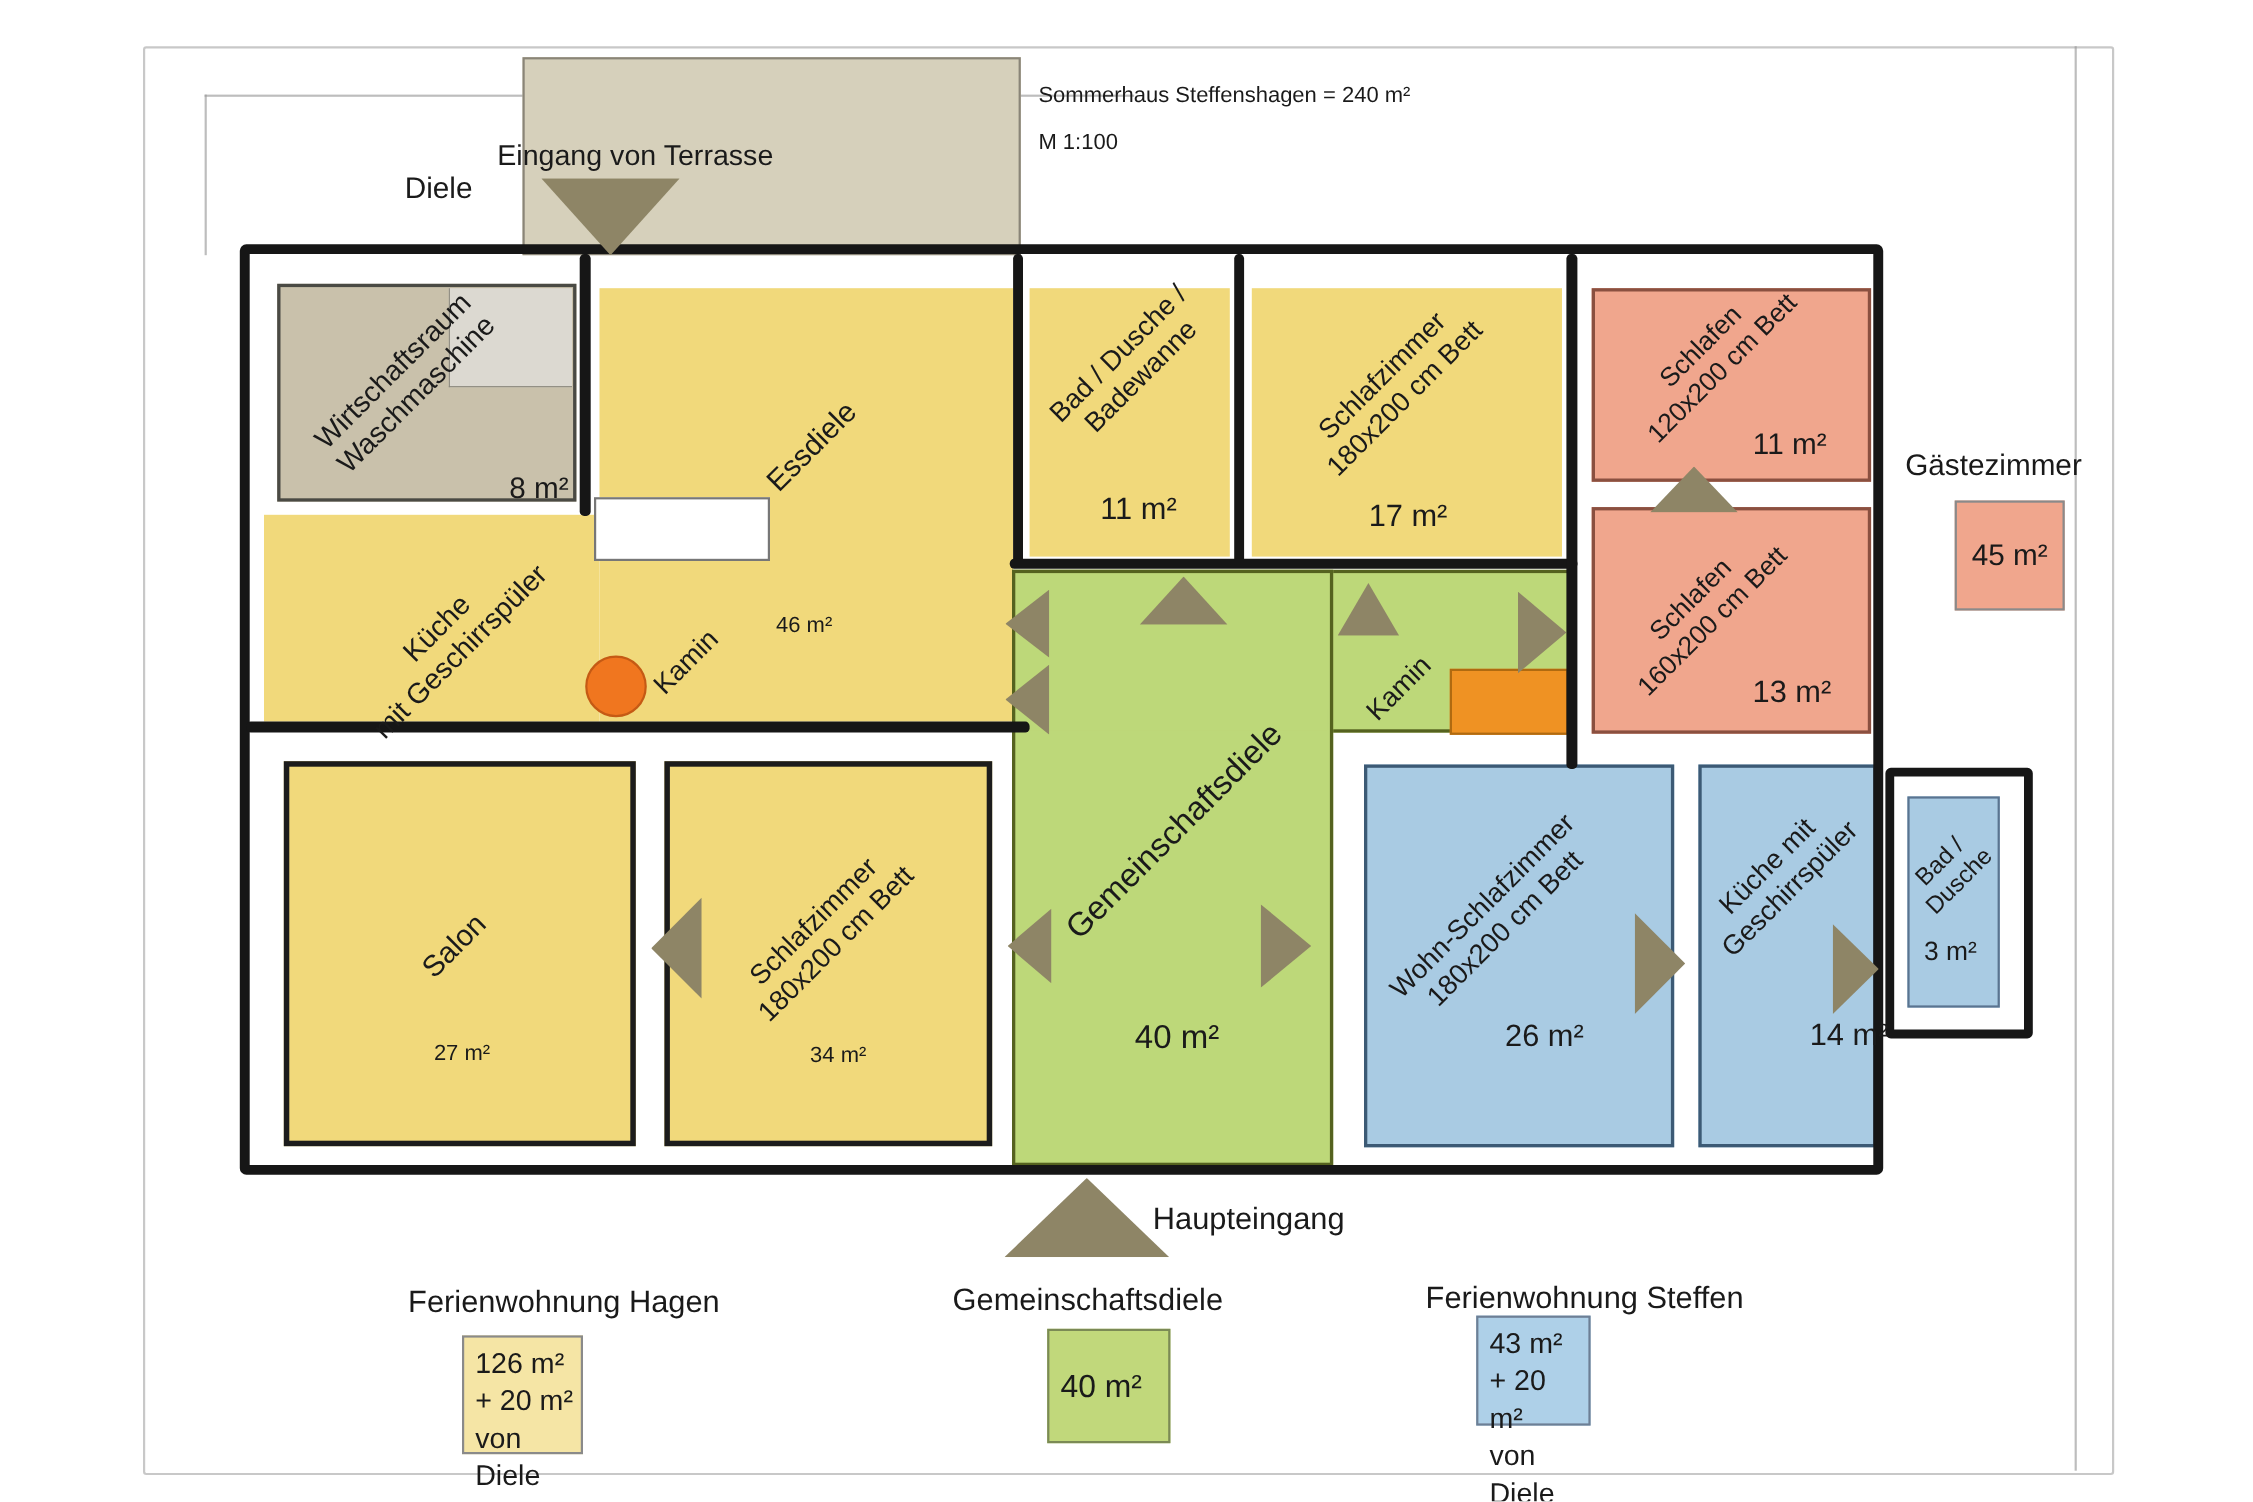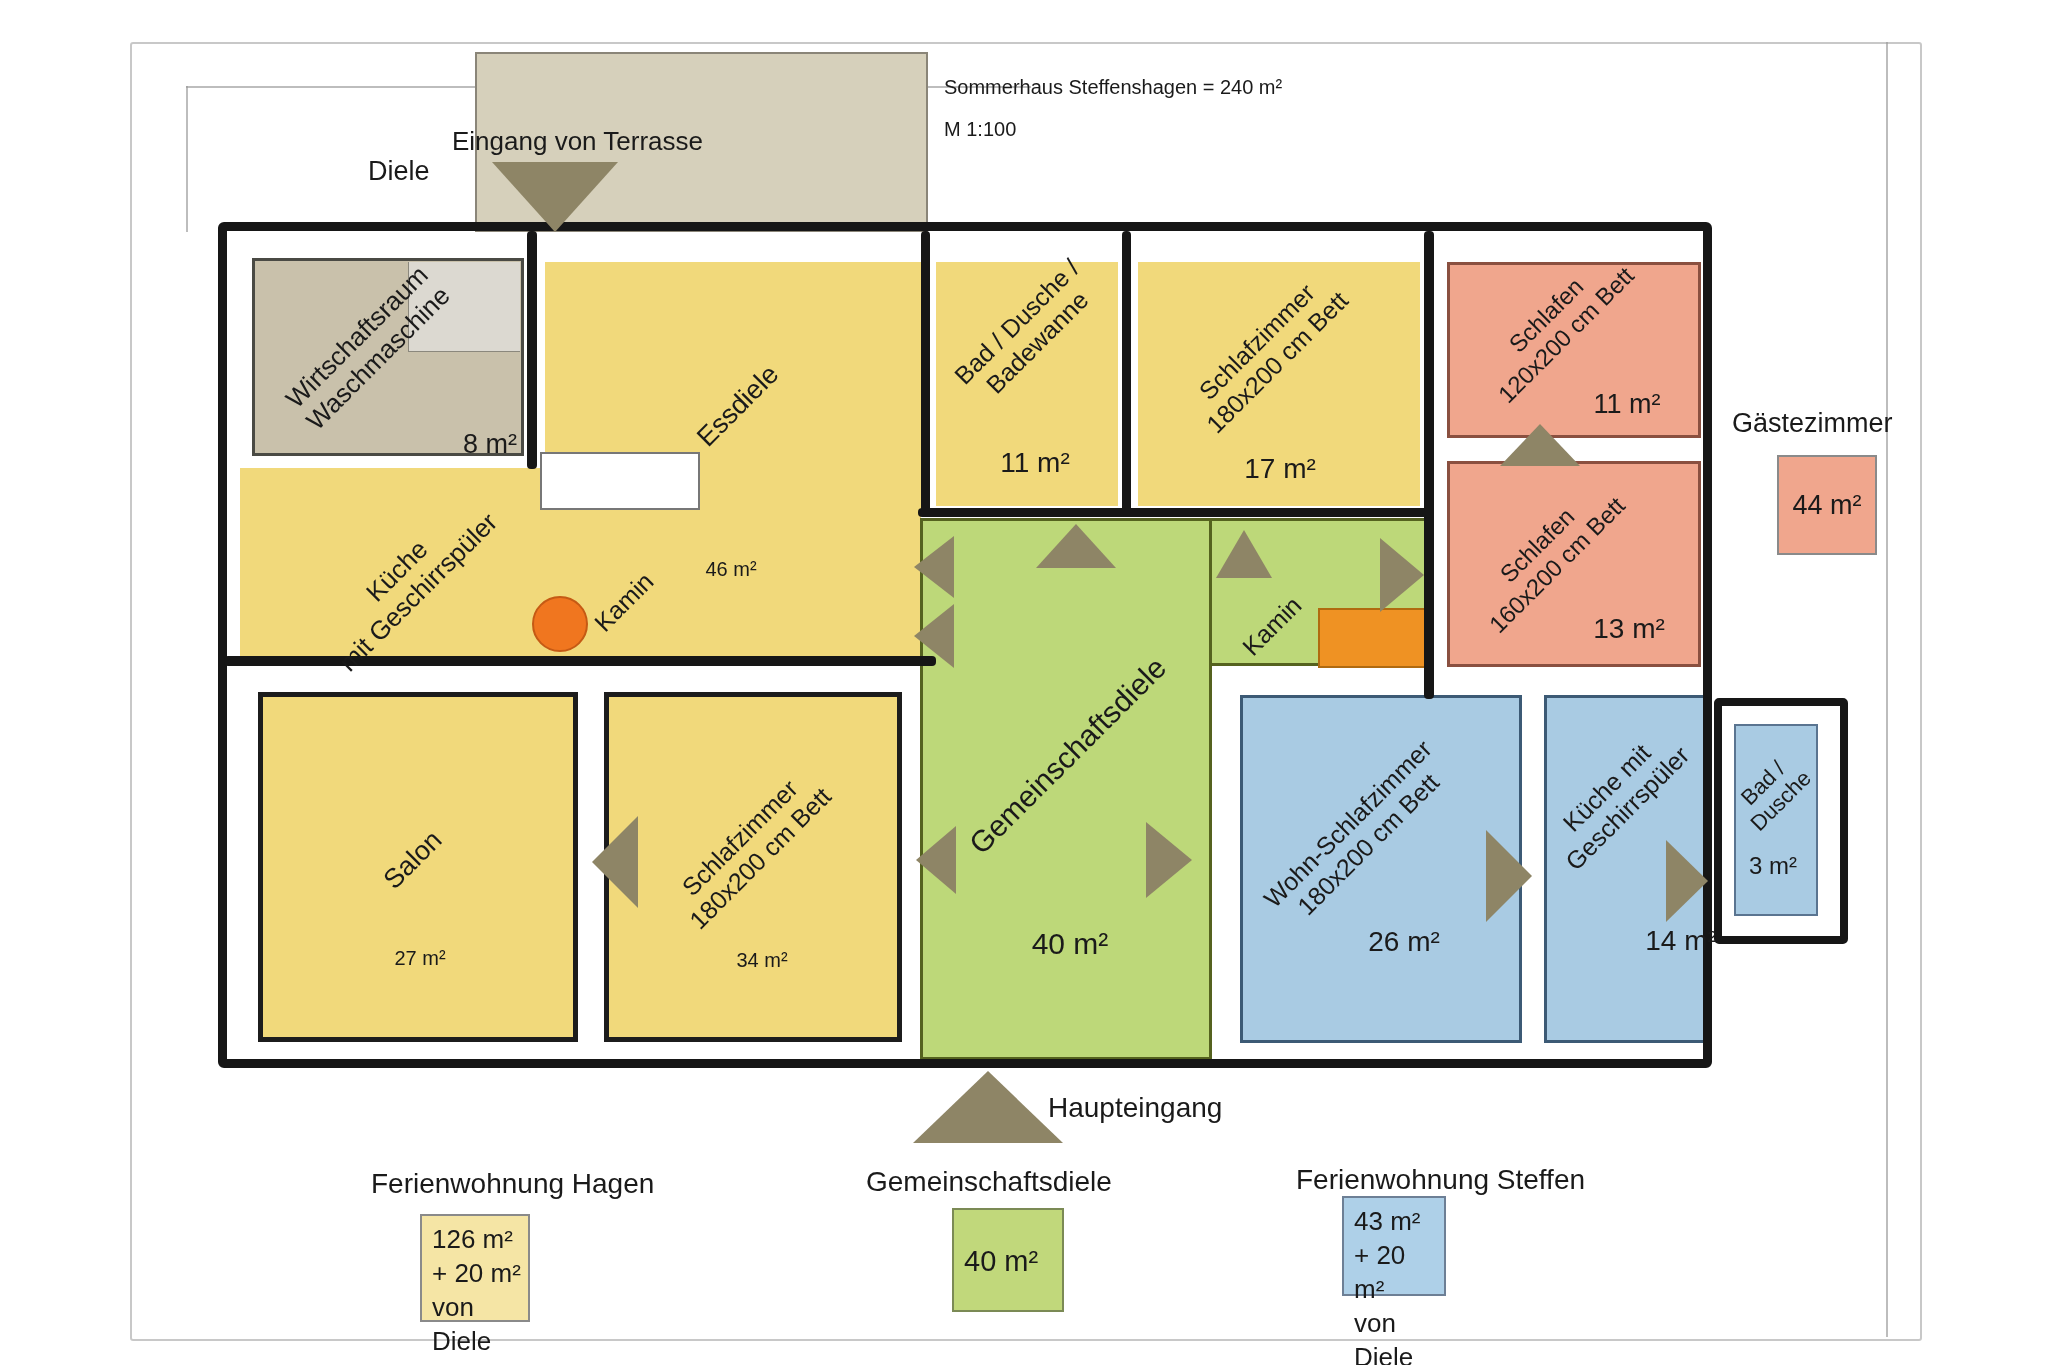--- a/index.html
+++ b/index.html
@@ -128,21 +128,21 @@
   </div>
   <div class="alabel f27" style="left:1627px;top:404px;">11 m²</div>
 
   <div class="rlabel f24" style="left:1547px;top:555px;">
     <div>Schlafen</div>
     <div>160x200 cm Bett</div>
   </div>
   <div class="alabel f28" style="left:1629px;top:629px;">13 m²</div>
 
   <div class="plain f27" style="left:1732px;top:408px;">Gästezimmer</div>
-  <div class="alabel f27" style="left:1827px;top:505px;">44 m²</div>
+  <div class="alabel f27" style="left:1827px;top:505px;">45 m²</div>
 
   <div class="rlabel f27" style="left:413px;top:860px;">Salon</div>
   <div class="alabel f29" style="left:420px;top:958px;">27 m²</div>
 
   <div class="rlabel f25" style="left:750px;top:848px;">
     <div>Schlafzimmer</div>
     <div>180x200 cm Bett</div>
   </div>
   <div class="alabel f29" style="left:762px;top:960px;">34 m²</div>
 

